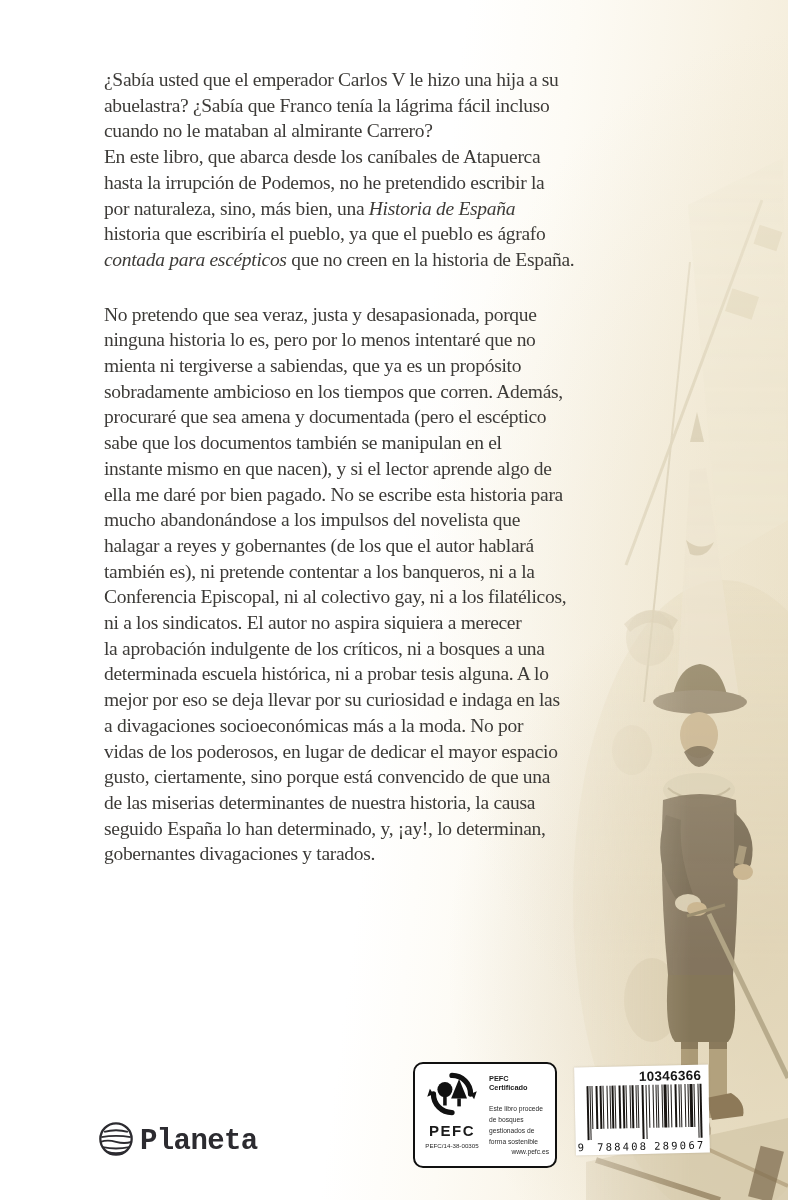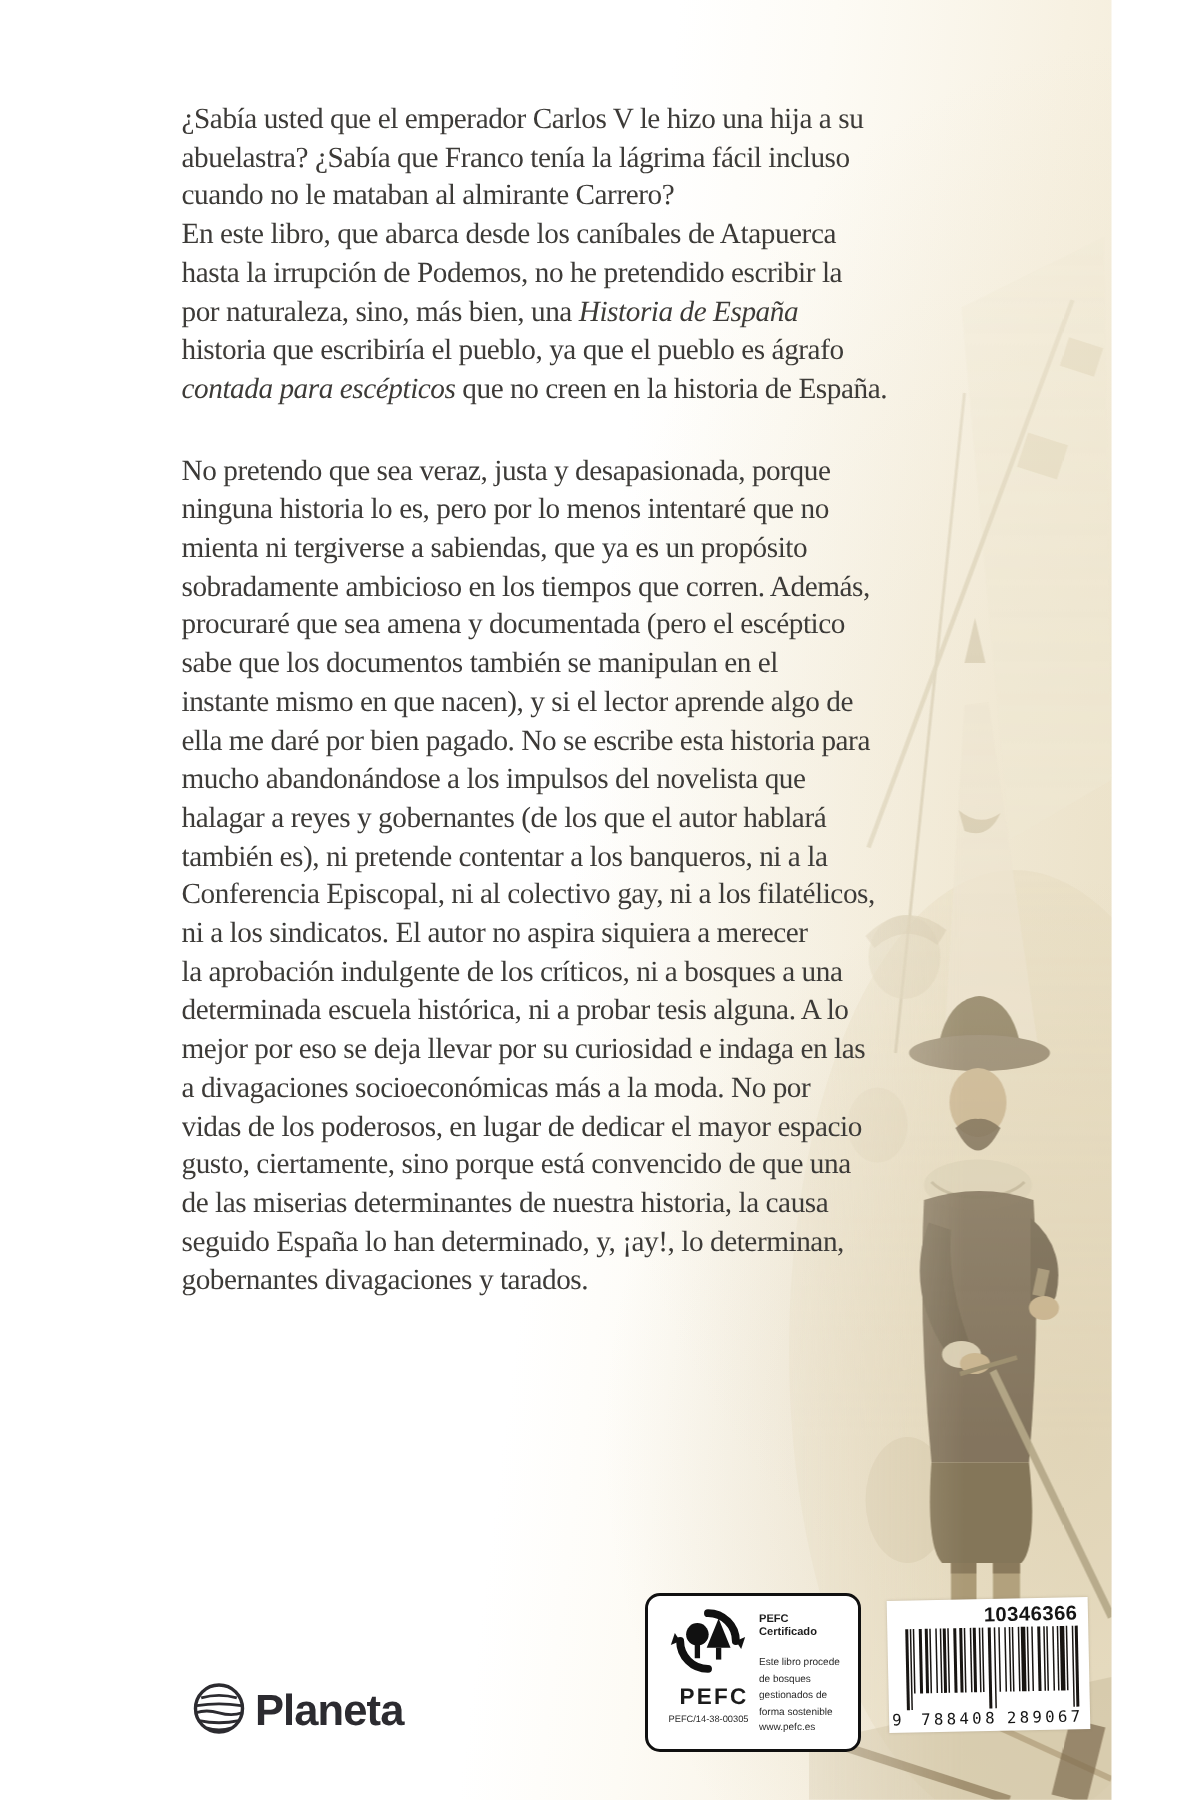--- a/index.html
+++ b/index.html
@@ -1,42 +1,41 @@
 <!DOCTYPE html>
 <html><head>
 <meta charset="utf-8">
 <style>
   html,body{margin:0;padding:0;background:#ffffff;}
   .page{
-    position:relative;width:724px;height:1200px;overflow:hidden;
+    position:relative;width:788px;height:1200px;overflow:hidden;
     font-family:"Liberation Serif","DejaVu Serif",serif;
     background:
       radial-gradient(ellipse 430px 520px at 96% 80%, rgba(198,180,142,.42), rgba(198,180,142,0) 72%),
       radial-gradient(ellipse 520px 760px at 102% 48%, rgba(228,216,186,.48), rgba(228,216,186,0) 72%),
       linear-gradient(97deg,#ffffff 50%,#fdfbf5 62%,#f7f1e2 80%,#f1e9d4 96%);
-    margin-left: 17px;
   }
   .painting{position:absolute;top:0;right:0;pointer-events:none;}
 
   .blurb{position:absolute;left:104px;top:67px;}
   .para{margin:0 0 29px 0;}
   .line{font-size:19.5px;line-height:25.7px;color:#3d3b38;white-space:nowrap;letter-spacing:-0.3px;}
   .line .it{font-style:italic;}
 
-  .publisher{position:absolute;left:110px;top:1120px;display:flex;align-items:center;gap:5px;
-    font-family:Liberation Sans, sans-serif;color:#2c2b30;}
+  .publisher{position:absolute;left:97px;top:1120px;display:flex;align-items:center;gap:5px;
+    font-family:Liberation Mono, monospace;color:#2c2b30;}
   .publisher .name{font-size:29px;font-weight:bold;letter-spacing:-0.6px;}
 
   .pefc-box{position:absolute;left:413px;top:1062px;width:144px;height:106px;background:#ffffff;
     border:2.5px solid #101010;border-radius:10px;box-sizing:border-box;display:flex;
     font-family:"Liberation Sans","DejaVu Sans",sans-serif;color:#1b1b1b;padding:7px 6px 5px 7px;}
-  .pefc-left{width:64px;display:flex;flex-direction:column;align-items:flex-end;}
+  .pefc-left{width:64px;display:flex;flex-direction:column;align-items:center;}
   .pefc-left .pefc-word{font-weight:bold;font-size:15px;letter-spacing:1.5px;margin-top:1px;}
   .pefc-left .pefc-license{font-size:6.2px;margin-top:3px;color:#2a2a2a;white-space:nowrap;}
-  .pefc-right{flex:1;padding-left:7px;display:flex;flex-direction:column;}
+  .pefc-right{flex:1;padding-left:7px;display:flex;flex-direction:column;align-items:flex-end;}
   .pefc-right .pefc-title{font-size:7.4px;font-weight:bold;margin-top:3px;}
   .pefc-right .pefc-body{font-size:6.7px;line-height:1.65;margin-top:11px;color:#2a2a2a;width:60px;}
   .pefc-right .pefc-url{font-size:6.7px;margin-top:auto;margin-bottom:6px;color:#2a2a2a;}
 
   .barcode-label{position:absolute;left:575px;top:1066px;width:134px;height:88px;background:#ffffff;
     transform:rotate(-1.2deg);box-shadow:0 0 2px rgba(120,110,90,.35);
     font-family:"Liberation Sans","DejaVu Sans",sans-serif;}
   .barcode-number{text-align:right;font-size:13.5px;font-weight:bold;letter-spacing:.3px;color:#151515;
     padding:3px 7px 1px 0;}
   .bars{position:relative;height:54px;margin:0 7px 0 12px;display:flex;align-items:flex-start;}

